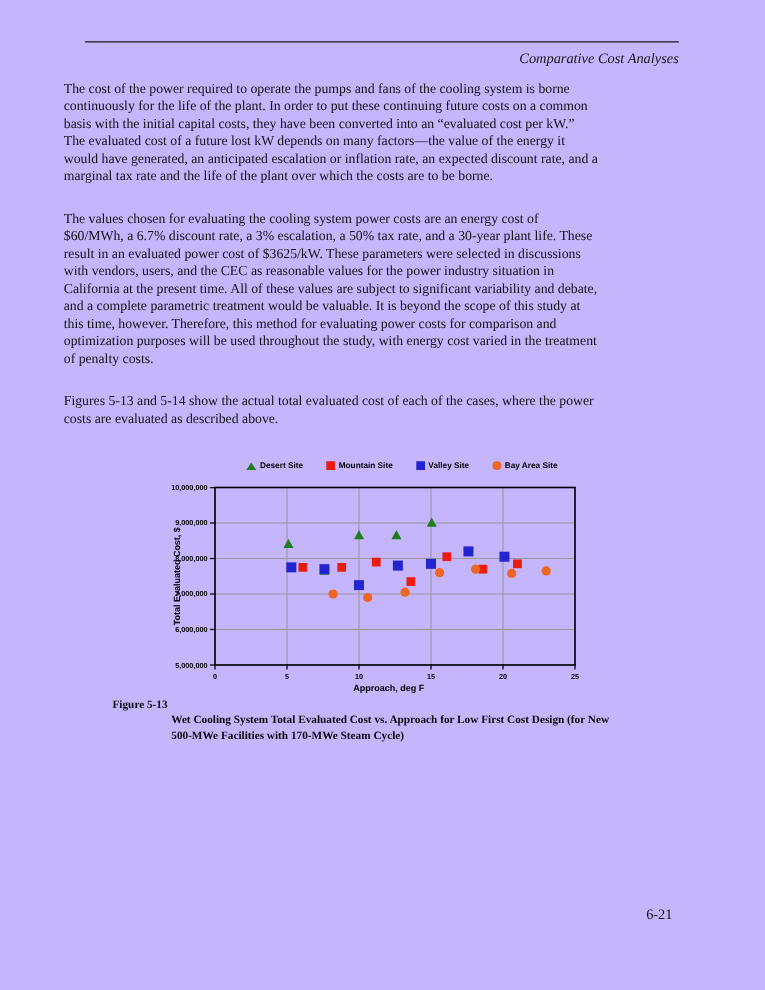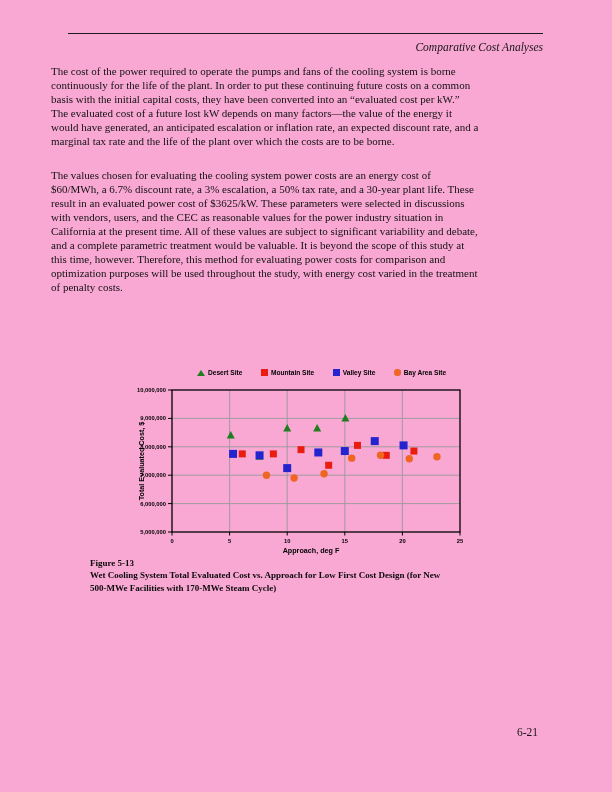--- a/index.html
+++ b/index.html
@@ -1,19 +1,19 @@
 <!DOCTYPE html>
 <html><head>
 <meta charset="utf-8">
 <style>
   html,body{margin:0;padding:0;background:#e8e8e8;}
   .page{
     position:relative;
     width:612px;height:792px;
-    background:#f9a8d4;
+    background:#c4b5fd;
     margin:0 auto;
     overflow:hidden;
     font-family:"Liberation Serif", serif;
     color:#111111;
   }
   .header-rule{
     position:absolute;left:68px;top:33px;width:475px;height:1.4px;
     background:#1c1c1c;
   }
   .running-header{
@@ -43,21 +43,21 @@
   .lm{display:inline-block;}
   .lm-square{width:6.5px;height:6.5px;}
   .lm-circle{width:6.5px;height:6.5px;border-radius:50%;}
   .lm-triangle{width:0;height:0;border-left:4px solid transparent;border-right:4px solid transparent;border-bottom:6.5px solid #1f7d1f;background:transparent !important;}
   .chart-svg{position:absolute;left:0;top:0;}
   .figure-caption-block{
     position:absolute;left:90px;top:557px;width:460px;
     font-family:Liberation Serif, serif;
     font-weight:bold;font-size:9px;line-height:12.3px;color:#0a0a0a;
   }
-  .figure-caption-block .cap{white-space:pre-line;}
+  .figure-caption-block .cap{white-space:pre-line;margin-left:47px;}
   .page-number{
     position:absolute;top:726px;right:74px;
     font-size:11.5px;color:#151515;
   }
 </style>
 </head>
 <body>
 
 <div class="page">
 
@@ -74,20 +74,22 @@
 marginal tax rate and the life of the plant over which the costs are to be borne.</p>
     <p>The values chosen for evaluating the cooling system power costs are an energy cost of
 $60/MWh, a 6.7% discount rate, a 3% escalation, a 50% tax rate, and a 30-year plant life. These
 result in an evaluated power cost of $3625/kW. These parameters were selected in discussions
 with vendors, users, and the CEC as reasonable values for the power industry situation in
 California at the present time. All of these values are subject to significant variability and debate,
 and a complete parametric treatment would be valuable. It is beyond the scope of this study at
 this time, however. Therefore, this method for evaluating power costs for comparison and
 optimization purposes will be used throughout the study, with energy cost varied in the treatment
 of penalty costs.</p>
+    <p>Figures 5-13 and 5-14 show the actual total evaluated cost of each of the cases, where the power
+costs are evaluated as described above.</p>
   </div>
 
   <div class="chart">
     <div class="chart-legend" id="chart-legend">
         <span class="legend-item">
           <span class="lm lm-triangle" style="border-bottom-color: rgb(31, 125, 31);"></span>
           <span>Desert Site</span>
         </span>
         <span class="legend-item">
           <span class="lm lm-square" style="background: rgb(233, 28, 15);"></span>

